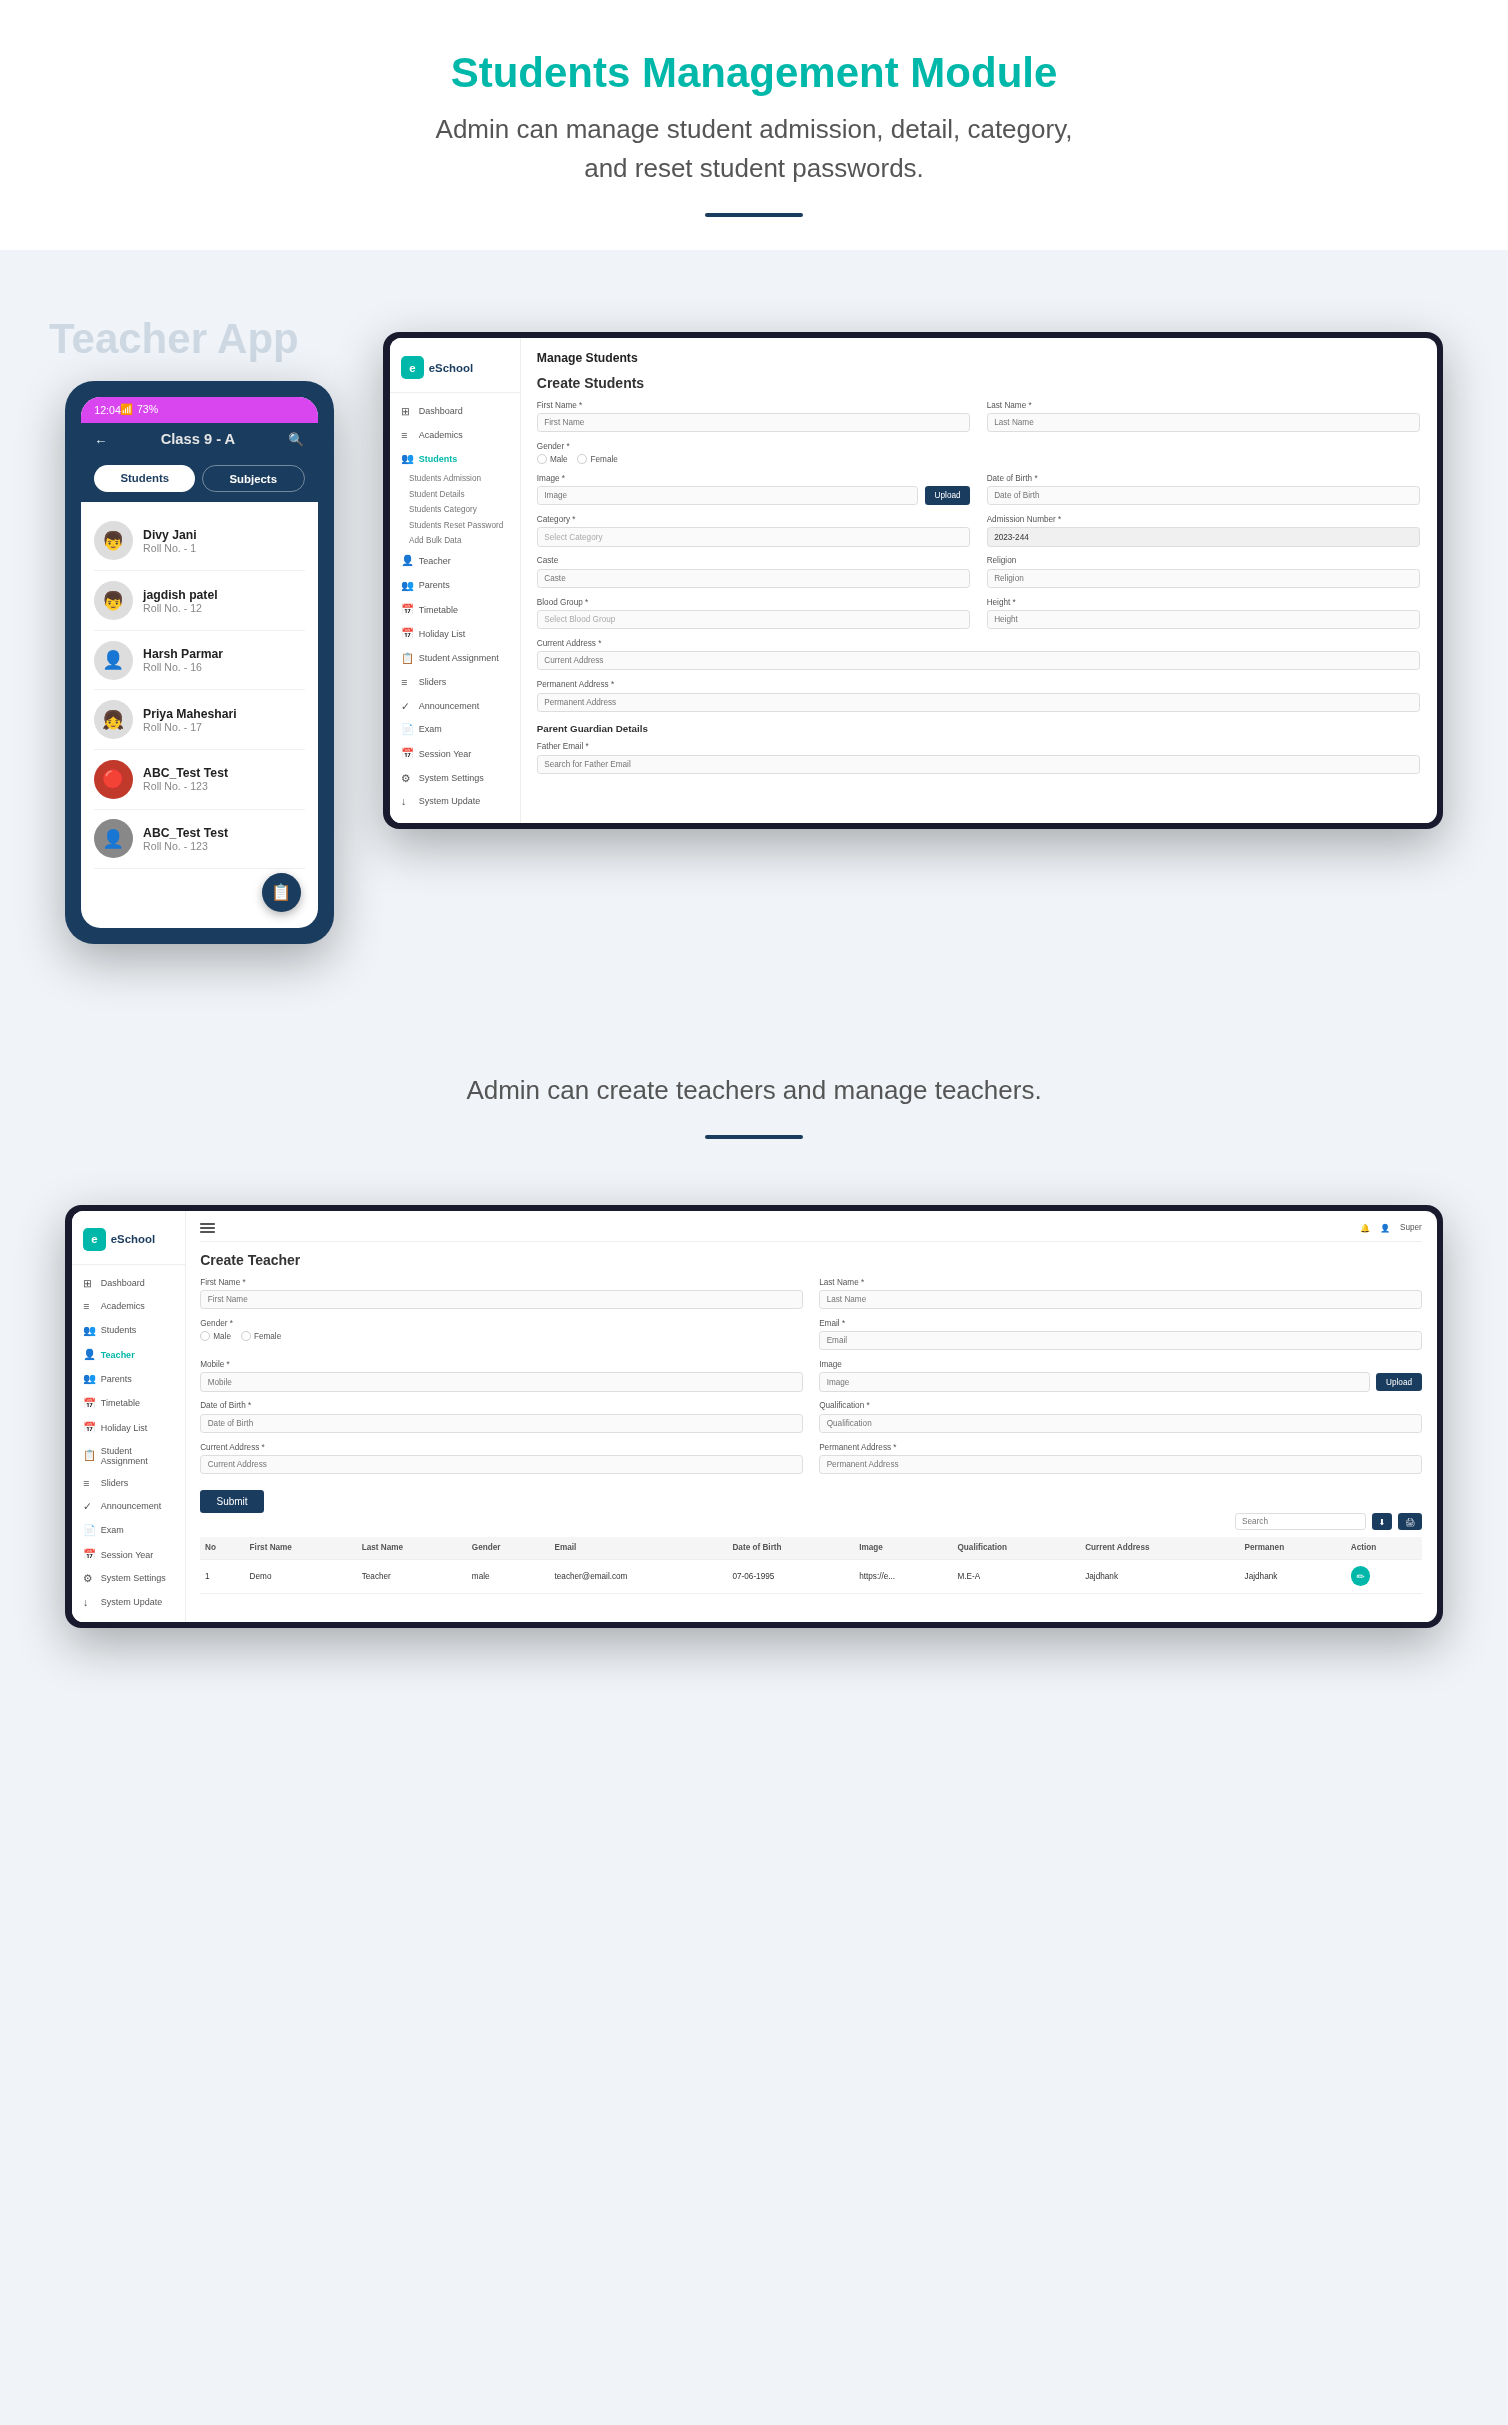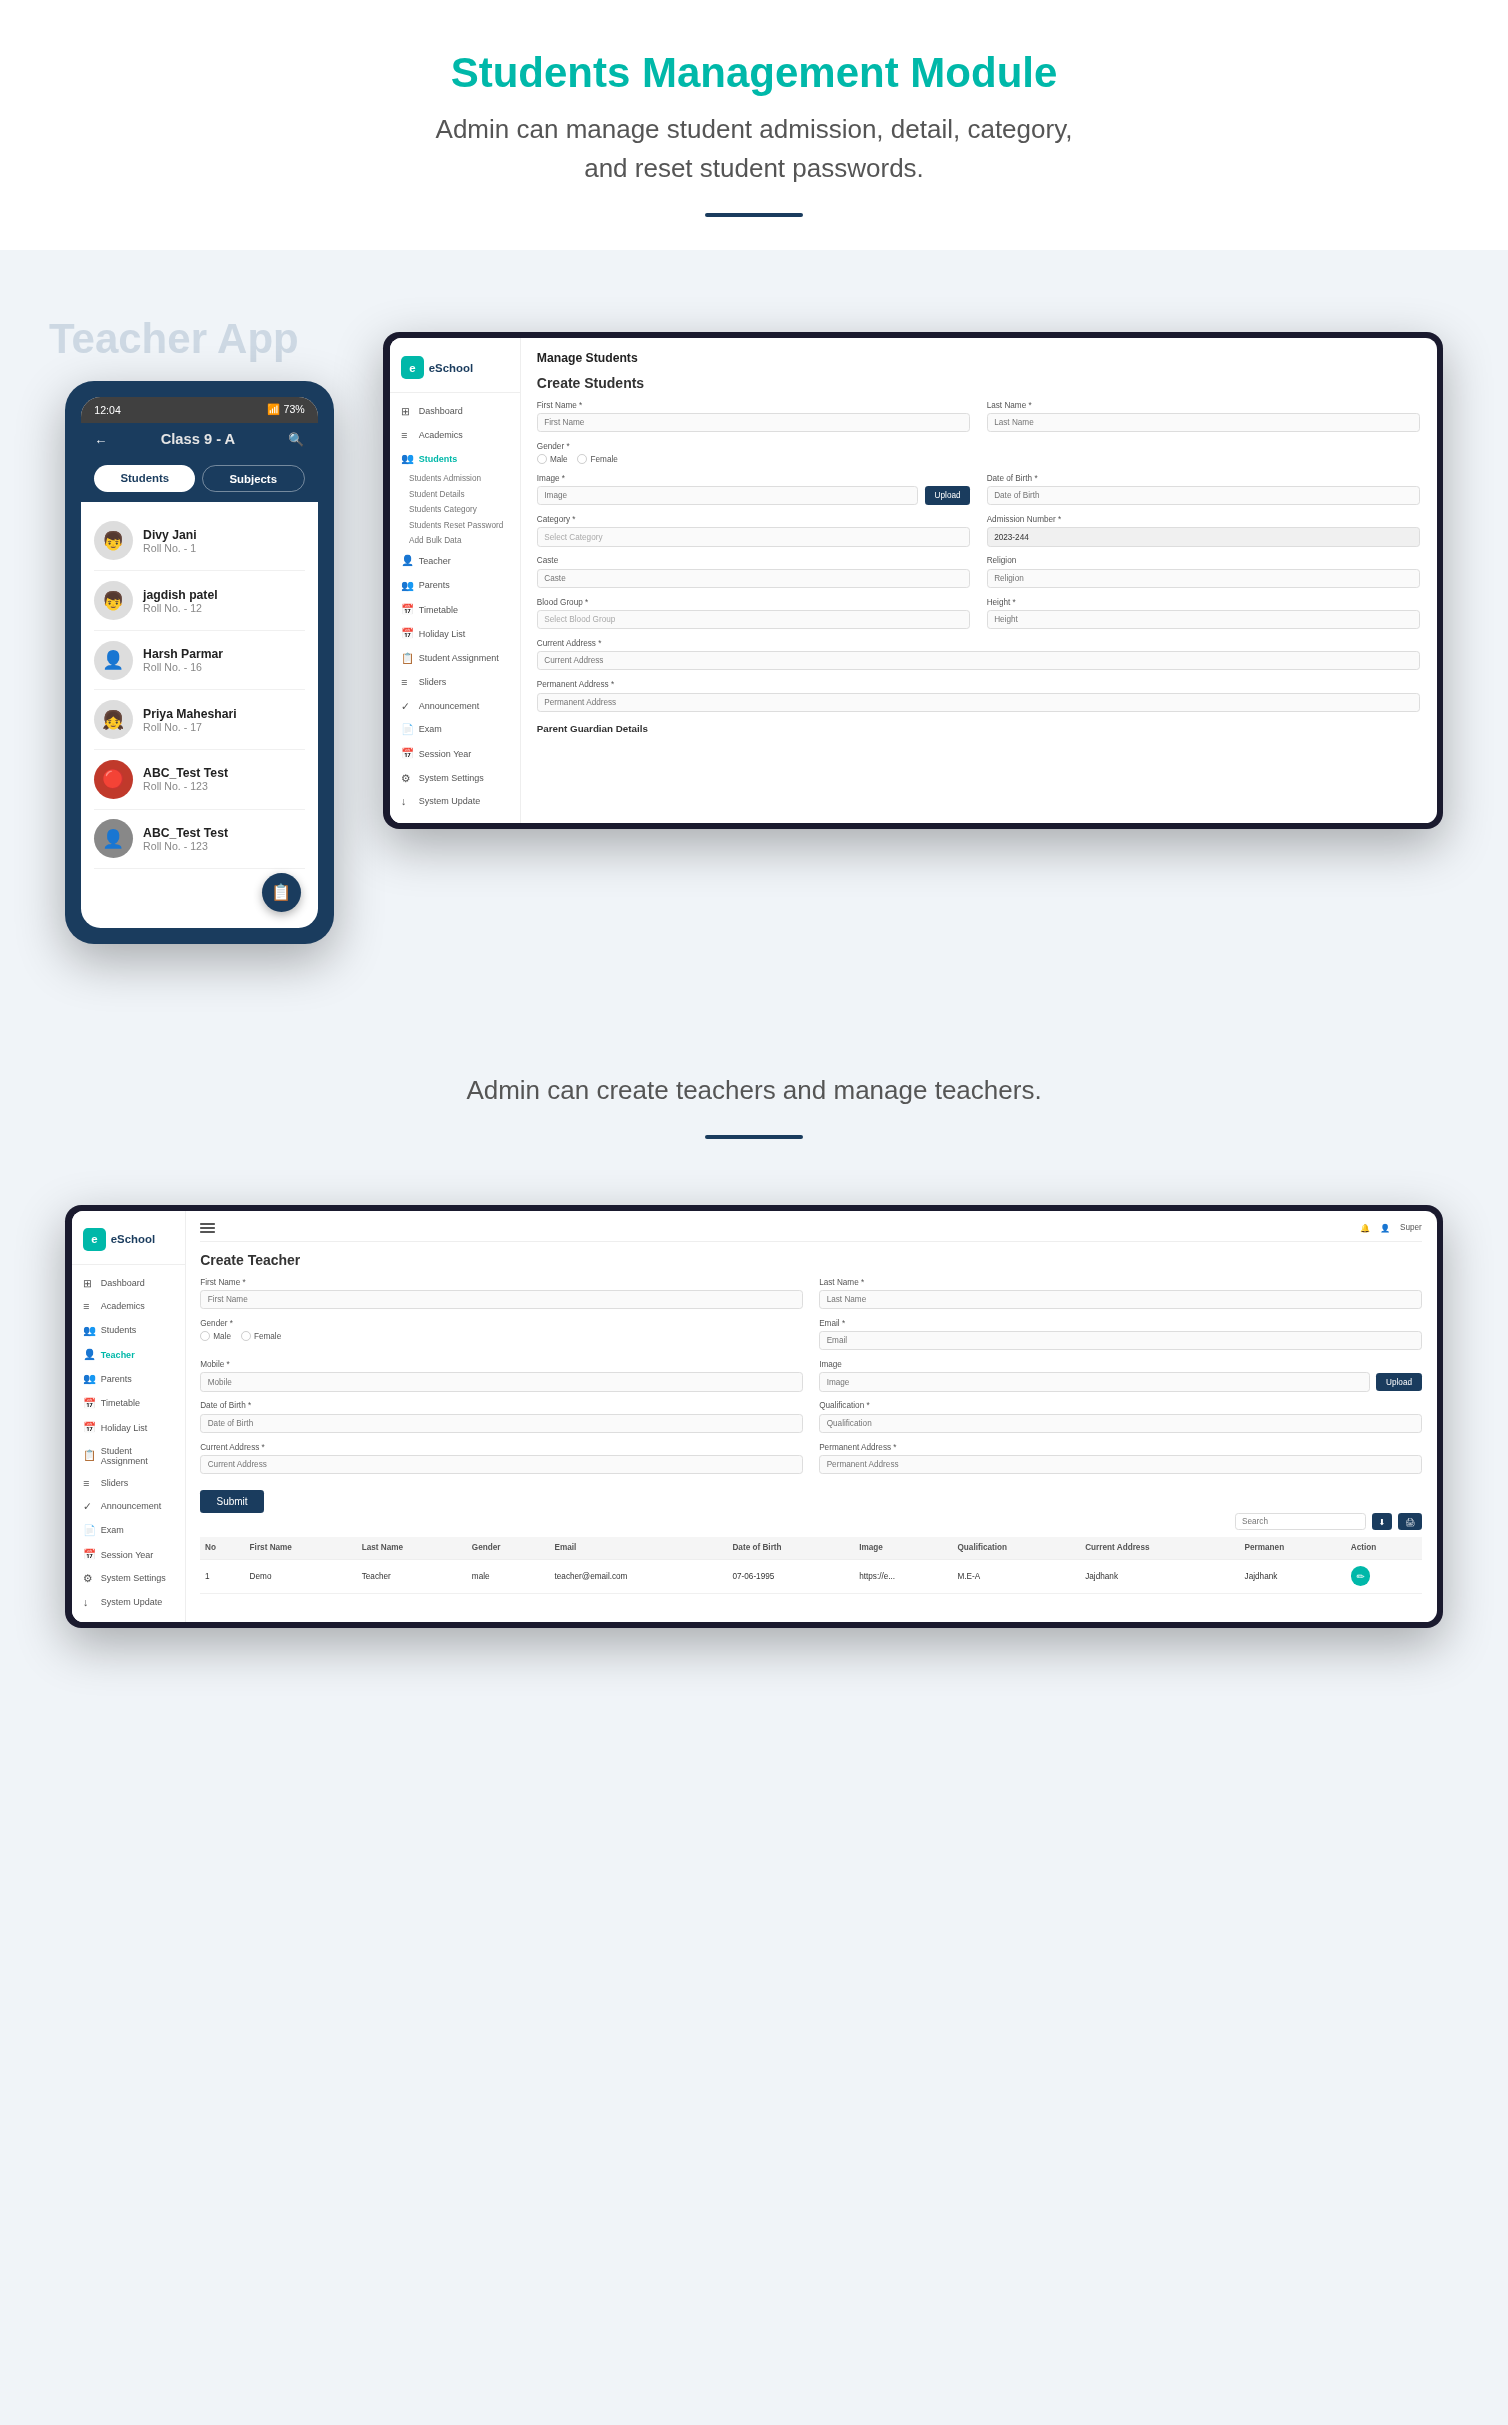--- a/index.html
+++ b/index.html
@@ -71,24 +71,24 @@
       box-shadow: 0 16.3px 49px rgba(0,0,0,0.3);
     }
     .phone-screen {
       background: #fff;
       border-radius: 19.6px;
       overflow: hidden;
       height: 100%;
       min-height: 457px;
     }
     .phone-status-bar {
-      background: #404040;
+      background: #d946ef;
       padding: 6.5px 13px;
       display: flex;
-      justify-content: space-between;
+      justify-content: flex-start;
       align-items: center;
       color: #fff;
       font-size: 10.6px;
     }
     .phone-nav {
       background: #1a3c5e;
       padding: 8.2px 13px;
       display: flex;
       justify-content: space-between;
       align-items: center;
@@ -730,20 +730,26 @@
 
         <div class="form-row">
           <div class="form-group">
             <label class="form-label">Permanent Address *</label>
             <input class="form-input" type="text" placeholder="Permanent Address" style="">
           </div>
         </div>
 
         <div class="section-subtitle">Parent Guardian Details</div>
 
+        <div class="form-row">
+          <div class="form-group">
+            <label class="form-label">Father Email *</label>
+            <input class="form-input" type="text" placeholder="Search for Father Email" style="">
+          </div>
+        </div>
       </div>
     </div>
   </div>
 </div>
 
 <div class="section-header-2">
   <p class="section-desc">Admin can create teachers and manage teachers.</p>
   <div class="section-divider"></div>
 </div>
 

